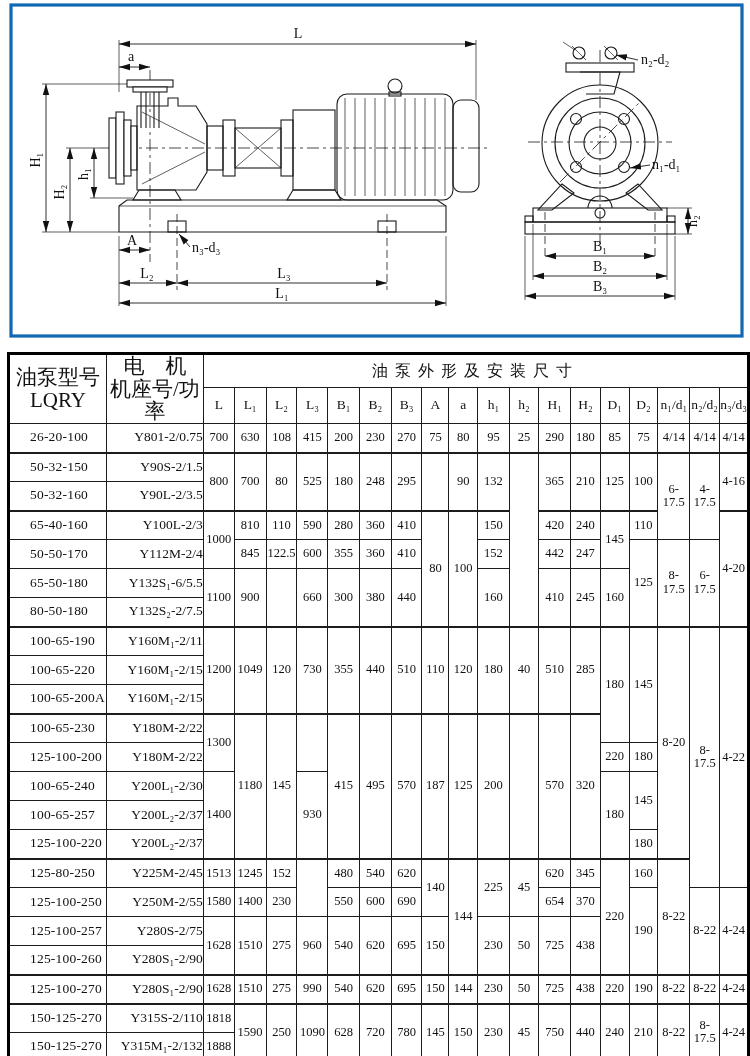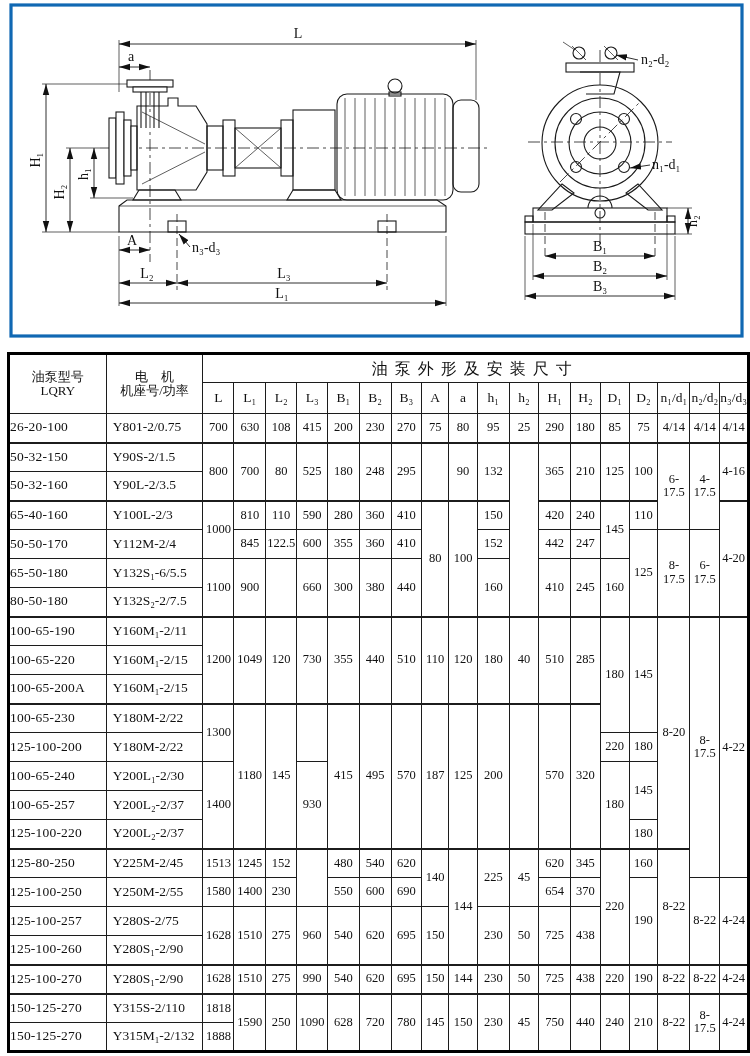--- a/index.html
+++ b/index.html
@@ -16,25 +16,25 @@
   .dm{fill:none;stroke:#1a1a1a;stroke-width:0.9;}
   .dtx{font-family:"Liberation Serif","DejaVu Serif",serif;font-size:14px;fill:#111;text-anchor:middle;}
   .dtx.start{text-anchor:start;}
   #tablewrap{position:absolute;top:352px;left:7px;}
   table{border-collapse:collapse;table-layout:fixed;border:3px solid #000;background:#fff;}
   th,td{border:1px solid #1c1c1c;padding:0;vertical-align:middle;text-align:center;
         white-space:pre-line;line-height:1.08;overflow:hidden;}
   thead tr.gr{height:29px;}
   thead tr.sub{height:31px;}
   tbody tr{height:29px;}
-  th.zh{font-size:13px;font-weight:normal;}
+  th.zh{font-size:21px;font-weight:normal;}
   th.group{font-size:16px;letter-spacing:7px;text-align:center;}
   th.dimh{font-size:13.5px;font-weight:normal;}
-  td.c-model{font-size:13.5px;text-align:left;padding-left:0;letter-spacing:0.2px;}
-  td.c-motor{font-size:13.5px;text-align:left;padding-left:6px;}
+  td.c-model{font-size:13.5px;text-align:left;padding-left:20px;letter-spacing:0.2px;}
+  td.c-motor{font-size:13.5px;text-align:right;padding-left:6px;}
   td.c-dim{font-size:12.5px;}
   .gtop{border-top-width:2px;}
 </style>
 </head>
 <body>
 
 <svg id="diagram" width="750" height="345" viewBox="0 0 750 345">
   <defs>
     <marker id="ae" markerWidth="12" markerHeight="8" refX="11" refY="4" orient="auto" markerUnits="userSpaceOnUse">
       <path d="M0,0.8 L11,4 L0,7.2 Z" fill="#111"></path>

